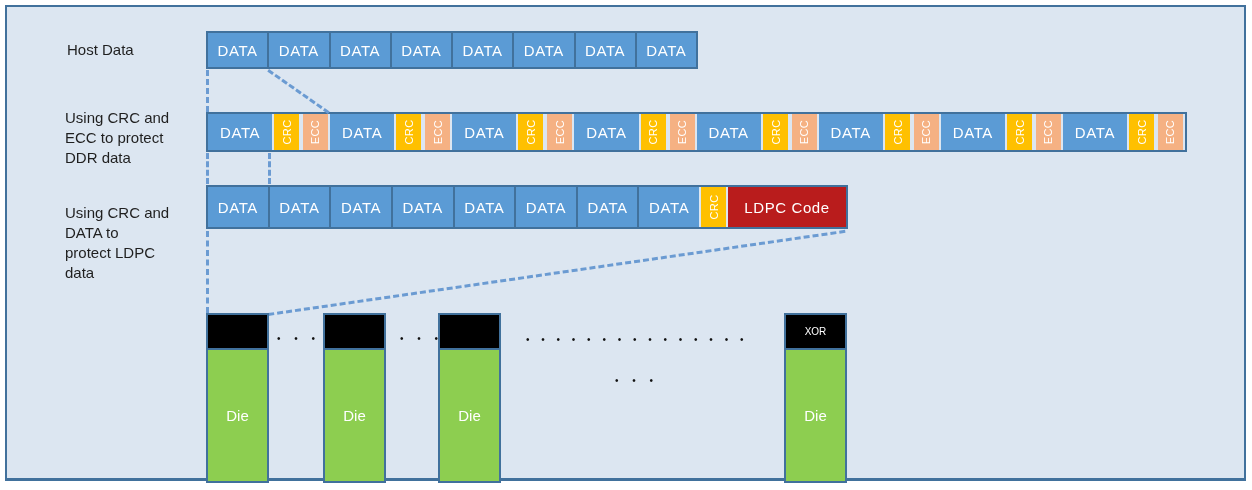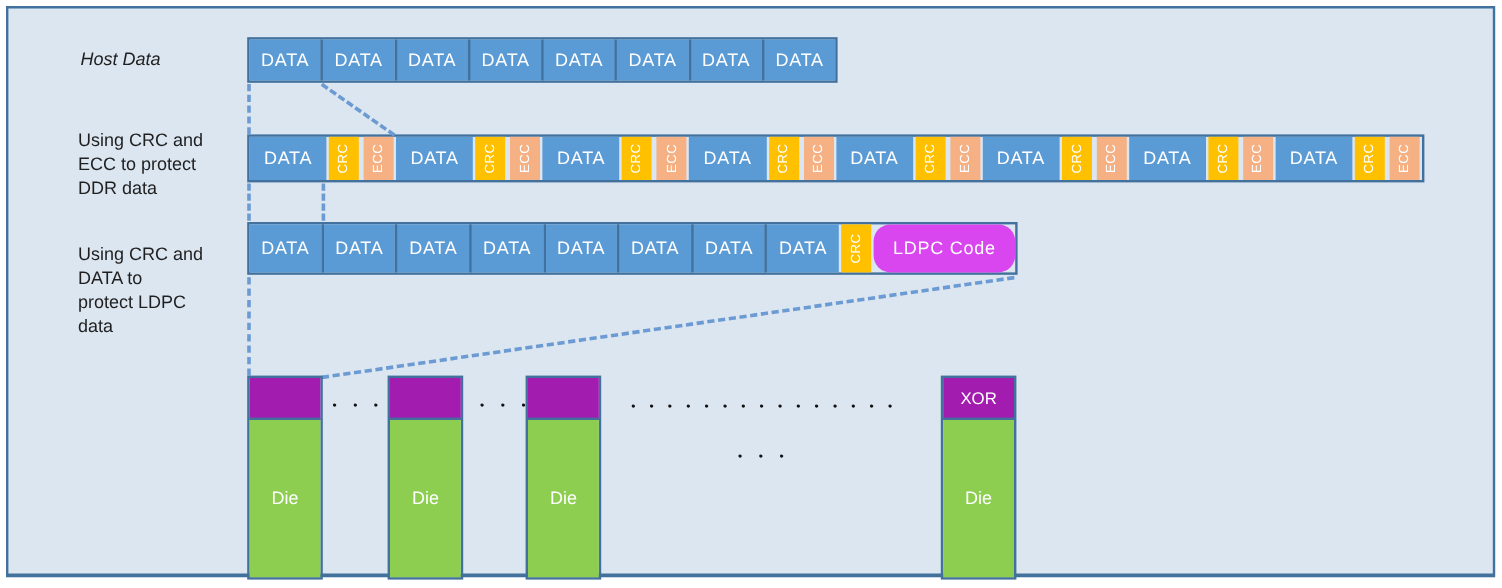--- a/index.html
+++ b/index.html
@@ -3,45 +3,45 @@
 <meta charset="utf-8">
 <style>
   html,body{margin:0;padding:0;}
   body{width:1252px;height:490px;background:#ffffff;font-family:"Liberation Sans",sans-serif;}
   #page{position:relative;width:1252px;height:490px;background:#ffffff;overflow:hidden;}
   #panel{position:absolute;left:5px;top:5px;width:1241px;height:476px;box-sizing:border-box;
          background:#dce6f1;border:2px solid #41719c;border-bottom-width:3px;}
 
   
   .caption{position:absolute;color:#1f1f1f;font-size:15px;line-height:20px;}
-  #host-label{left:60px;top:33px;font-style:italic;}
+  #host-label{left:60px;top:33px;}
   #ddr-label{left:58px;top:101px;}
   #nand-label{left:58px;top:196px;}
 
   
   .blockrow{position:absolute;box-sizing:border-box;border:2px solid #41719c;display:flex;align-items:stretch;}
   #row-host{left:199px;top:24px;width:492px;height:38px;}
   #row-ddr{left:199px;top:105px;width:981px;height:40px;}
   #row-nand{left:199px;top:178px;width:642px;height:44px;}
 
   .cell{display:flex;align-items:center;justify-content:center;box-sizing:border-box;overflow:hidden;}
   .cell .htext{color:#fff;font-size:15px;letter-spacing:.6px;white-space:nowrap;}
   .cell .vtext{color:#fff;font-size:11px;letter-spacing:.4px;transform:rotate(-90deg);white-space:nowrap;}
   .data{background:#5b9bd5;flex:1 1 0;}
   .sep{border-left:2px solid #41719c;}          
   .crc{background:#ffc000;flex:0 0 25px;margin:0 2px;}
   .ecc{background:#f5b183;flex:0 0 25px;margin:0 2px;}
-  .ldpc{background:#d946ef;flex:0 0 118px;border-radius:14px;}
+  .ldpc{background:#b91c1c;flex:0 0 118px;}
 
   
   .die{position:absolute;top:306px;width:63px;height:170px;box-sizing:border-box;
        border:2px solid #41719c;display:flex;flex-direction:column;}
   .die-1{left:199px;} .die-2{left:316px;} .die-3{left:431px;} .die-4{left:777px;}
-  .die-header{height:33px;flex:0 0 33px;background:#a21caf;border-bottom:2px solid #41719c;
-              display:flex;align-items:center;justify-content:center;color:#fff;font-size:14px;}
+  .die-header{height:33px;flex:0 0 33px;background:#000000;border-bottom:2px solid #41719c;
+              display:flex;align-items:center;justify-content:center;color:#fff;font-size:10px;}
   .die-body{flex:1 1 auto;background:#8dce50;display:flex;align-items:center;justify-content:center;
             color:#fff;font-size:15px;}
 
   
   .dots{position:absolute;color:#111;font-size:10px;white-space:nowrap;}
   #dots-1{left:270px;top:326px;word-spacing:11px;}
   #dots-2{left:393px;top:326px;word-spacing:11px;}
   #dots-long{left:519px;top:327px;word-spacing:9px;}
   #dots-below{left:608px;top:368px;word-spacing:11px;}
 

